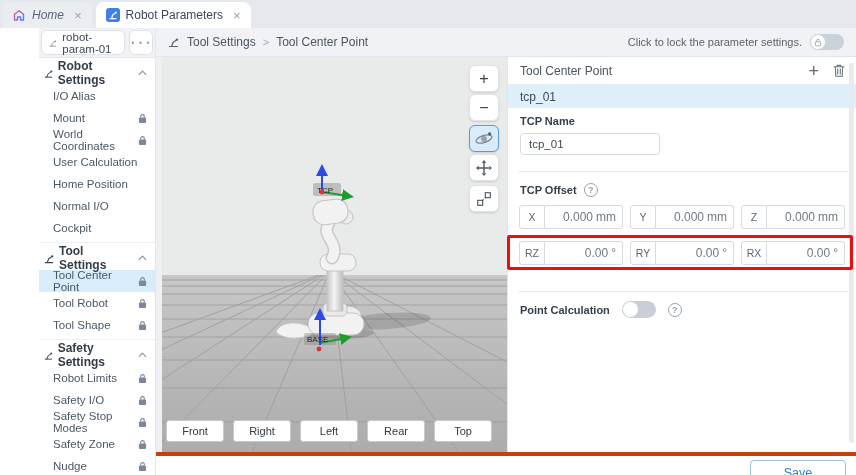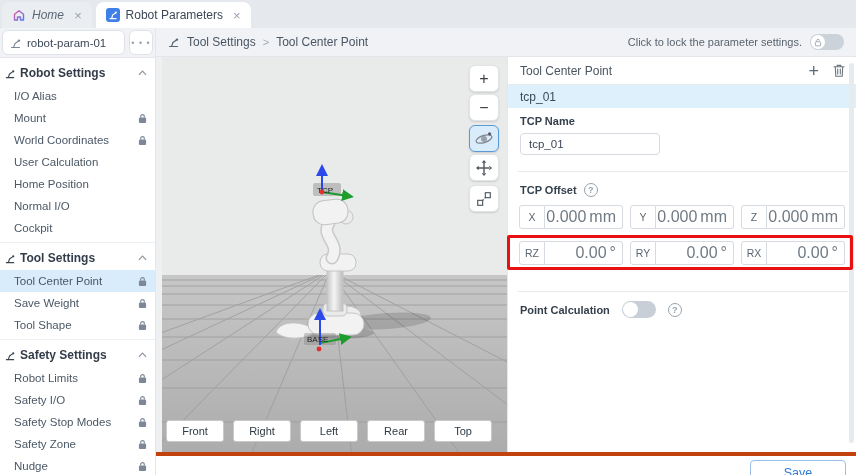--- a/index.html
+++ b/index.html
@@ -11,21 +11,21 @@
             display:flex; align-items:flex-end; padding-left:2px; gap:4px; }
   .tab { height:26px; display:flex; align-items:center; gap:6px; padding:0 10px;
          border-radius:8px 8px 0 0; font-size:12px; color:#5b6675; cursor:default; }
   .tab.inactive { background:#ebeef1;font-style:italic; }
   .tab.active { background:#ffffff; color:#3c4858; }
   .tab-close { color:#98a2ae; font-size:13px; margin-left:4px; }
   .appicon { width:14px; height:14px; display:inline-flex; }
 
   
   .sidebar { position:absolute; left:0; top:28px; width:156px; height:447px; background:#fff;
-             border-right:1px solid #e3e7ea; font-size:12px; }
+             border-right:1px solid #e3e7ea; font-size:12px;padding-left:39px; }
   .param-bar { height:30px; background:#f0f2f5; border-bottom:1px solid #e3e7ea;
                display:flex; align-items:center; gap:4px; padding:0 2px; }
   .param-field { flex:1; height:25px; background:#fff; border:1px solid #dfe3e8; border-radius:6px;
                  display:flex; align-items:center; gap:5px; padding:0 7px; font-size:11.5px; color:#3d4856; }
   .more-btn { width:24px; height:25px; background:#fff; border:1px solid #dfe3e8; border-radius:6px;
               color:#9aa4b0; font-size:9px; letter-spacing:1px; display:flex; align-items:center; justify-content:center; }
   .side-section { padding:3px 0; }
   .side-section + .side-section { border-top:1px solid #edf0f3; }
   .side-header { height:24px; display:flex; align-items:center; gap:4px; padding:0 8px 0 5px;
                  font-weight:bold; color:#333d49; }
@@ -69,21 +69,21 @@
                border-radius:4px; font-size:11.5px; color:#3d4856; padding:0 8px; font-family:inherit; background:#fff; }
   .divider { position:absolute; left:10px; width:330px; border-top:1px solid #e8ebee; }
   .offset-label-row { position:absolute; left:12px; top:126px; display:flex; align-items:center; gap:7px; }
   .help { width:14px; height:14px; border:1.2px solid #98a2ac; border-radius:50%; color:#98a2ac; font-size:9px;
           font-weight:bold; display:flex; align-items:center; justify-content:center; }
   .fieldrow { position:absolute; left:11px; width:326px; height:24px; display:flex; gap:7px; }
   .fgroup { width:104px; display:flex; }
   .flabel { width:26px; height:24px; border:1px solid #d6dbe1; border-radius:3px 0 0 3px; background:#fff;
             font-size:10.5px; color:#5b6672; display:flex; align-items:center; justify-content:center; }
   .fvalue { flex:1; height:24px; border:1px solid #d6dbe1; border-left:none; border-radius:0 3px 3px 0;
-            font-size:16px; color:#707a84; display:flex; align-items:center; justify-content:flex-end;
+            font-size:12px; color:#707a84; display:flex; align-items:center; justify-content:flex-end;
             padding-right:6px; gap:3px; background:#fff; }
   .red-box { position:absolute; left:-1px; top:178px; width:346px; height:35px; border:3px solid #e81010;
              border-radius:2px; pointer-events:none; z-index:5; }
   .autocalc { position:absolute; left:12px; top:244px; display:flex; align-items:center; gap:12px; }
   .toggle2 { width:34px; height:17px; border-radius:9px; background:#c9cfd6; position:relative; }
   .toggle2 .knob { position:absolute; left:1px; top:1px; width:15px; height:15px; border-radius:50%; background:#fff; }
   .rp-scroll { position:absolute; right:2px; top:6px; width:5px; height:380px; background:#e8ebee; border-radius:3px; }
 
   
   .footer { position:absolute; left:156px; top:452px; width:700px; height:23px; background:#fff;
@@ -202,21 +202,21 @@
       <div class="side-item selected">
           <span>Tool Center Point</span>
         <span class="lock">
             <svg width="9" height="11" viewBox="0 0 10 12">
               <rect x="1" y="5" width="8" height="6" rx="1.2" fill="#7d8798"></rect>
               <path d="M3 5V3.6a2 2 0 0 1 4 0V5" stroke="#7d8798" stroke-width="1.3" fill="none"></path>
             </svg>
           </span>
         </div>
       <div class="side-item">
-          <span>Save Weight</span>
+          <span>Tool Robot</span>
         <span class="lock">
             <svg width="9" height="11" viewBox="0 0 10 12">
               <rect x="1" y="5" width="8" height="6" rx="1.2" fill="#7d8798"></rect>
               <path d="M3 5V3.6a2 2 0 0 1 4 0V5" stroke="#7d8798" stroke-width="1.3" fill="none"></path>
             </svg>
           </span>
         </div>
       <div class="side-item">
           <span>Tool Shape</span>
         <span class="lock">

